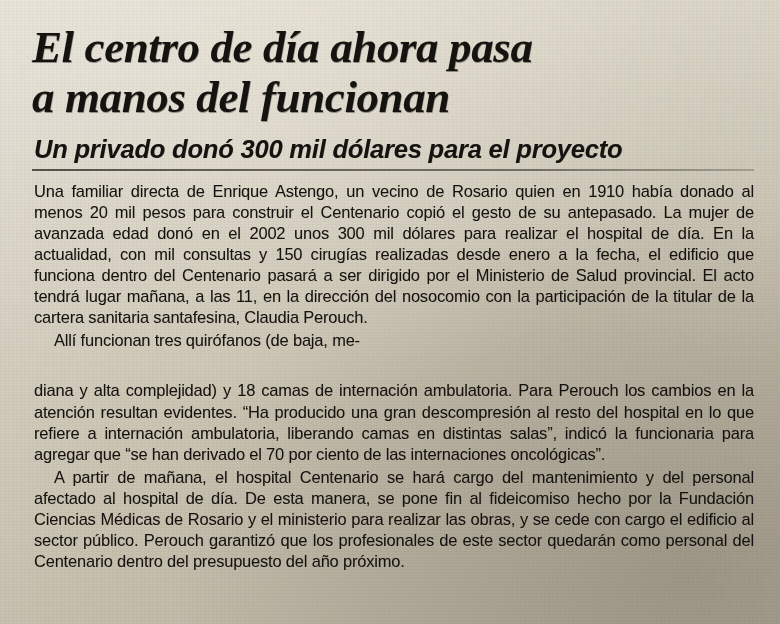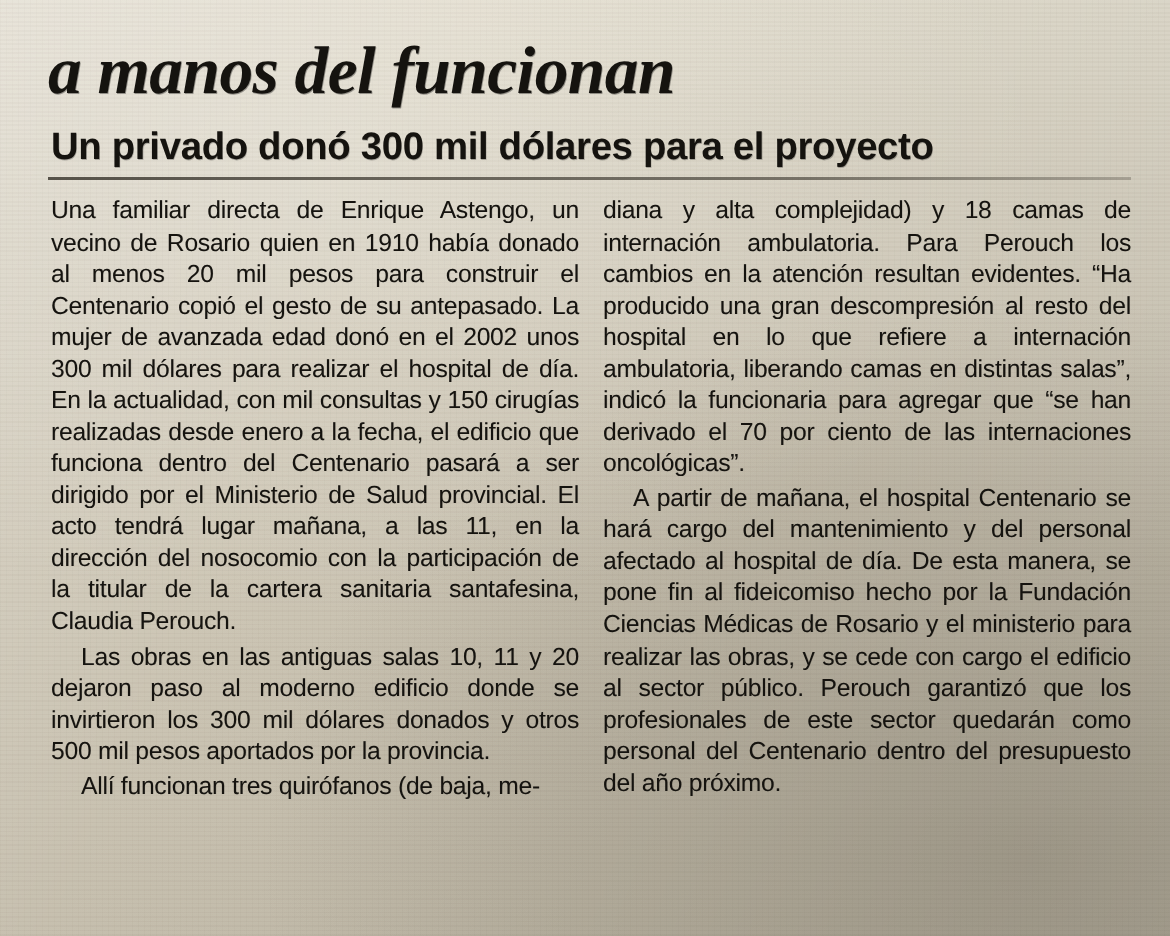--- a/index.html
+++ b/index.html
@@ -58,33 +58,35 @@
   .headline .l2 { display: block; }
 
   .subhead {
     font-family: "Liberation Sans", sans-serif;
     font-weight: bold;
     font-size: 25.5px;
     line-height: 1.1;
     letter-spacing: -0.2px;
     margin: 12px 0 4px 8px;
     text-shadow: 0.4px 0.4px 0 rgba(0,0,0,0.25);
+    font-style: italic;
   }
 
   .rule {
     height: 2px;
     background: linear-gradient(90deg, rgba(40,36,28,.75), rgba(40,36,28,.55) 70%, rgba(40,36,28,.25));
     margin: 6px 4px 10px 6px;
   }
 
   
   .cols {
     display: flex;
     gap: 16px;
     padding: 0 4px 0 8px;
+    flex-direction: column;
   }
   .col {
     flex: 1 1 0;
     min-width: 0;
   }
   .col p {
     margin: 0 0 2px 0;
     font-family: "Liberation Sans", sans-serif;
     font-size: 16.4px;
     line-height: 1.285;
@@ -100,31 +102,31 @@
 </head>
 <body>
 
 <div id="page">
   <div id="grain"></div>
   <div id="vignette"></div>
 
   <div class="content">
 
     <h1 class="headline">
+      <span>El centro de día ahora pasa</span>
       <span class="l2">a manos del funcionan</span>
     </h1>
 
     <h2 class="subhead">Un privado donó 300 mil dólares para el proyecto</h2>
 
     <div class="rule"></div>
 
     <div class="cols">
       <div class="col">
         <p>Una familiar directa de Enrique Astengo, un vecino de Rosario quien en 1910 había donado al menos 20 mil pesos para construir el Centenario copió el gesto de su antepasado. La mujer de avanzada edad donó en el 2002 unos 300 mil dólares para realizar el hospital de día. En la actualidad, con mil consultas y 150 cirugías realizadas desde enero a la fecha, el edificio que funciona dentro del Centenario pasará a ser dirigido por el Ministerio de Salud provincial. El acto tendrá lugar mañana, a las 11, en la dirección del nosocomio con la participación de la titular de la cartera sanitaria santafesina, Claudia Perouch.</p>
-        <p class="indent">Las obras en las antiguas salas 10, 11 y 20 dejaron paso al moderno edificio donde se invirtieron los 300 mil dólares donados y otros 500 mil pesos aportados por la provincia.</p>
         <p class="indent">Allí funcionan tres quirófanos (de baja, me-</p>
       </div>
       <div class="col">
         <p>diana y alta complejidad) y 18 camas de internación ambulatoria. Para Perouch los cambios en la atención resultan evidentes. “Ha producido una gran descompresión al resto del hospital en lo que refiere a internación ambulatoria, liberando camas en distintas salas”, indicó la funcionaria para agregar que “se han derivado el 70 por ciento de las internaciones oncológicas”.</p>
         <p class="indent">A partir de mañana, el hospital Centenario se hará cargo del mantenimiento y del personal afectado al hospital de día. De esta manera, se pone fin al fideicomiso hecho por la Fundación Ciencias Médicas de Rosario y el ministerio para realizar las obras, y se cede con cargo el edificio al sector público. Perouch garantizó que los profesionales de este sector quedarán como personal del Centenario dentro del presupuesto del año próximo.</p>
       </div>
     </div>
 
   </div>
 </div>

